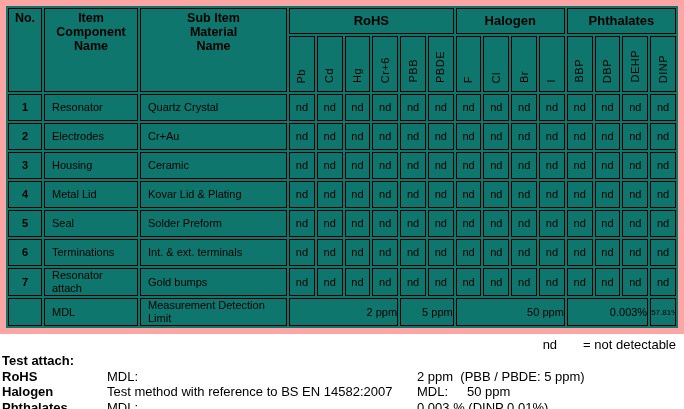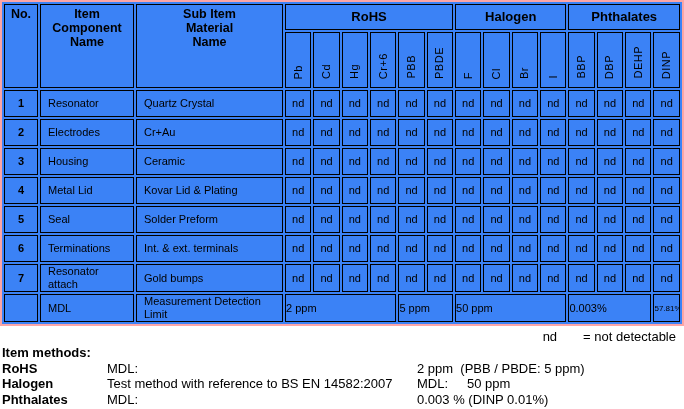--- a/index.html
+++ b/index.html
@@ -7,22 +7,22 @@
     width: 684px; height: 409px;
     background: #ffffff; color: #000000;
     font-family: "Liberation Sans", sans-serif;
     overflow: hidden;
   }
   table.comp {
     width: 684px;
     table-layout: fixed;
     border-collapse: separate;
     border-spacing: 2px;
-    border: 2px solid #fca5a5;
-    background: #3b82f6;
+    border: 6px solid #fca5a5;
+    background: #0f766e;
   }
   th, td { border: 1px solid #000; overflow: hidden; }
   thead th {
     font-weight: bold;
     font-size: 12.5px;
     line-height: 14px;
     text-align: center;
     vertical-align: top;
     padding-top: 2px;
     white-space: pre-line;
@@ -50,21 +50,21 @@
   }
   tbody td {
     font-size: 11px;
     height: 27px;
     vertical-align: middle;
     line-height: 13px;
   }
   td.no { text-align: center; font-weight: bold; }
   td.txt { text-align: left; padding-left: 7px; white-space: pre-line; margin-left: 38px; }
   td.nd { text-align: center; }
-  td.mdlval { text-align: left; }
+  td.mdlval { text-align: right; }
   td.mdlval.small { font-size: 8px; }
   .nd-note {
     display: flex;
     justify-content: flex-end;
     gap: 26px;
     padding-right: 8px;
     font-size: 13px;
     margin-top: 3px;
   }
   .tm { margin-top: 1px; font-size: 13px; line-height: 15.5px; padding-left: 2px; }
@@ -274,21 +274,21 @@
       </tr>
     </tbody>
 </table>
 
 <div class="nd-note">
   <span>nd</span>
   <span>= not detectable</span>
 </div>
 
 <div class="tm">
-  <div class="tm-title">Item methods:</div>
+  <div class="tm-title">Test attach:</div>
   <div id="tm-rows">
       <div class="tm-row">
         <span class="tm-name">RoHS</span>
         <span class="tm-mdl-label">MDL:</span>
         <span class="tm-mdl-value">2 ppm  (PBB / PBDE: 5 ppm)</span>
       </div>
       <div class="tm-row">
         <span class="tm-name">Halogen</span>
         <span class="tm-method">Test method with reference to BS EN 14582:2007</span>
         <span class="tm-mdl-label">MDL:</span>

